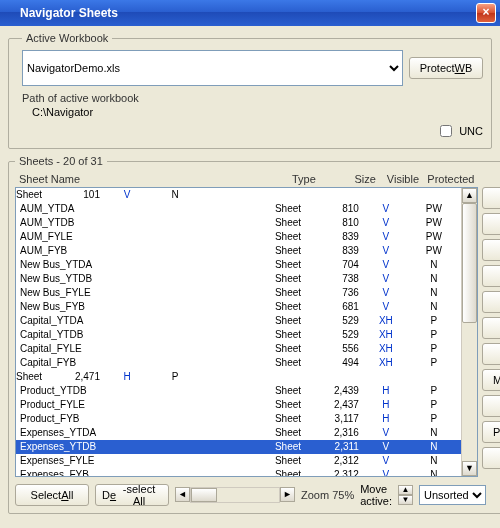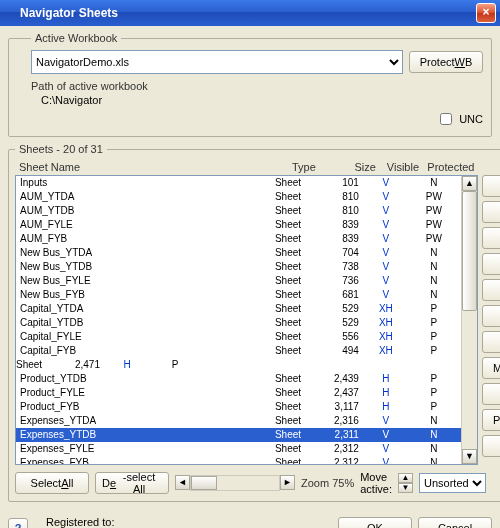--- a/index.html
+++ b/index.html
@@ -36,31 +36,31 @@
     font-size: 12px;
     cursor: pointer;
   }
   .client {
     padding: 6px 8px 4px 8px;
   }
   fieldset {
     border: 1px solid #b0aea0;
     border-radius: 2px;
     margin: 0 0 6px 0;
-    padding: 6px 8px 8px 22px;
+    padding: 6px 8px 8px 13px;
   }
   legend {
     font-size: 11px;
     padding: 0 4px;
     color: #333;
   }
   .row { display: flex; align-items: center; gap: 6px; }
   select.wb-combo {
     flex: 1;
-    height: 24px;
+    height: 36px;
     font-size: 11px;
     background: #fff;
     border: 1px solid #7f9db9;
   }
   .btn {
     height: 22px;
     min-width: 74px;
     background: linear-gradient(to bottom,#fff,#ece9d8);
     border: 1px solid #aca899;
     border-radius: 3px;
@@ -189,21 +189,20 @@
         <div class="header-row">
           <div class="col-name">Sheet Name</div>
           <div class="col-type">Type</div>
           <div class="col-size">Size</div>
           <div class="col-vis">Visible</div>
           <div class="col-prot">Protected</div>
         </div>
         <div class="list-container">
           <div class="rows-scroll" id="rows-host">
               <div class="irow">
-                <div class="col-name">Inputs</div>
                 <div class="col-type">Sheet</div>
                 <div class="col-size">101</div>
                 <div class="col-vis">V</div>
                 <div class="col-prot">N</div>
               </div>
               <div class="irow">
                 <div class="col-name">AUM_YTDA</div>
                 <div class="col-type">Sheet</div>
                 <div class="col-size">810</div>
                 <div class="col-vis">V</div>

